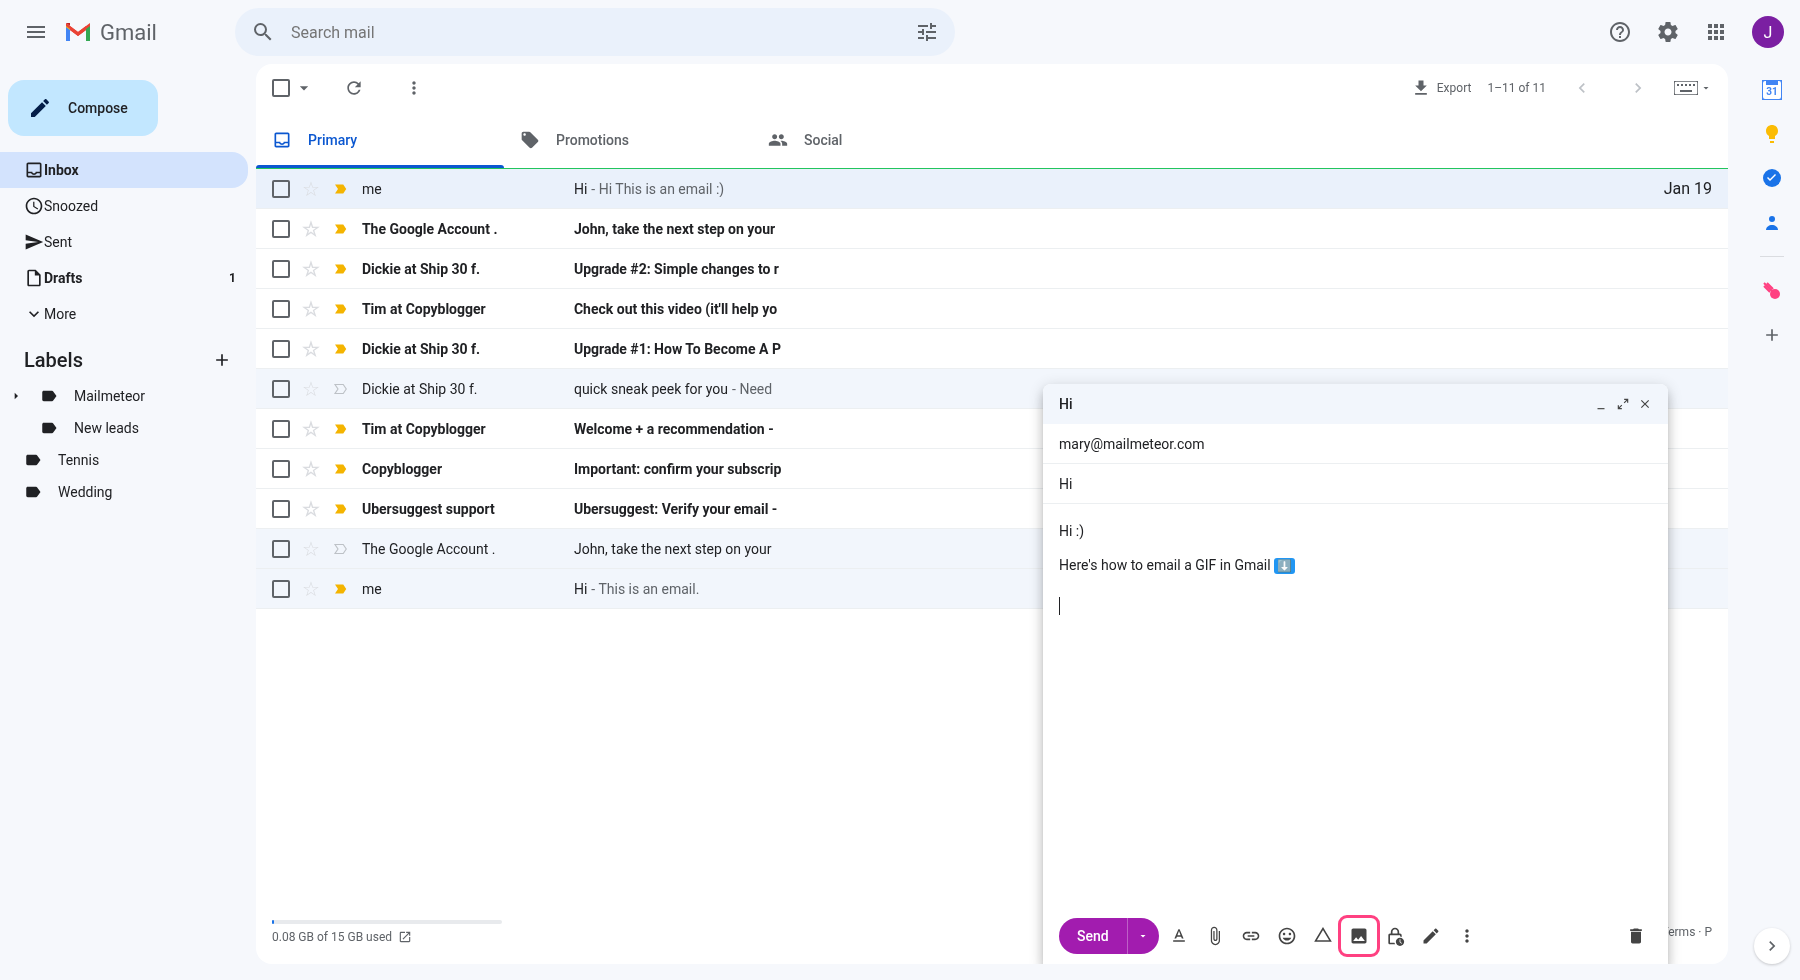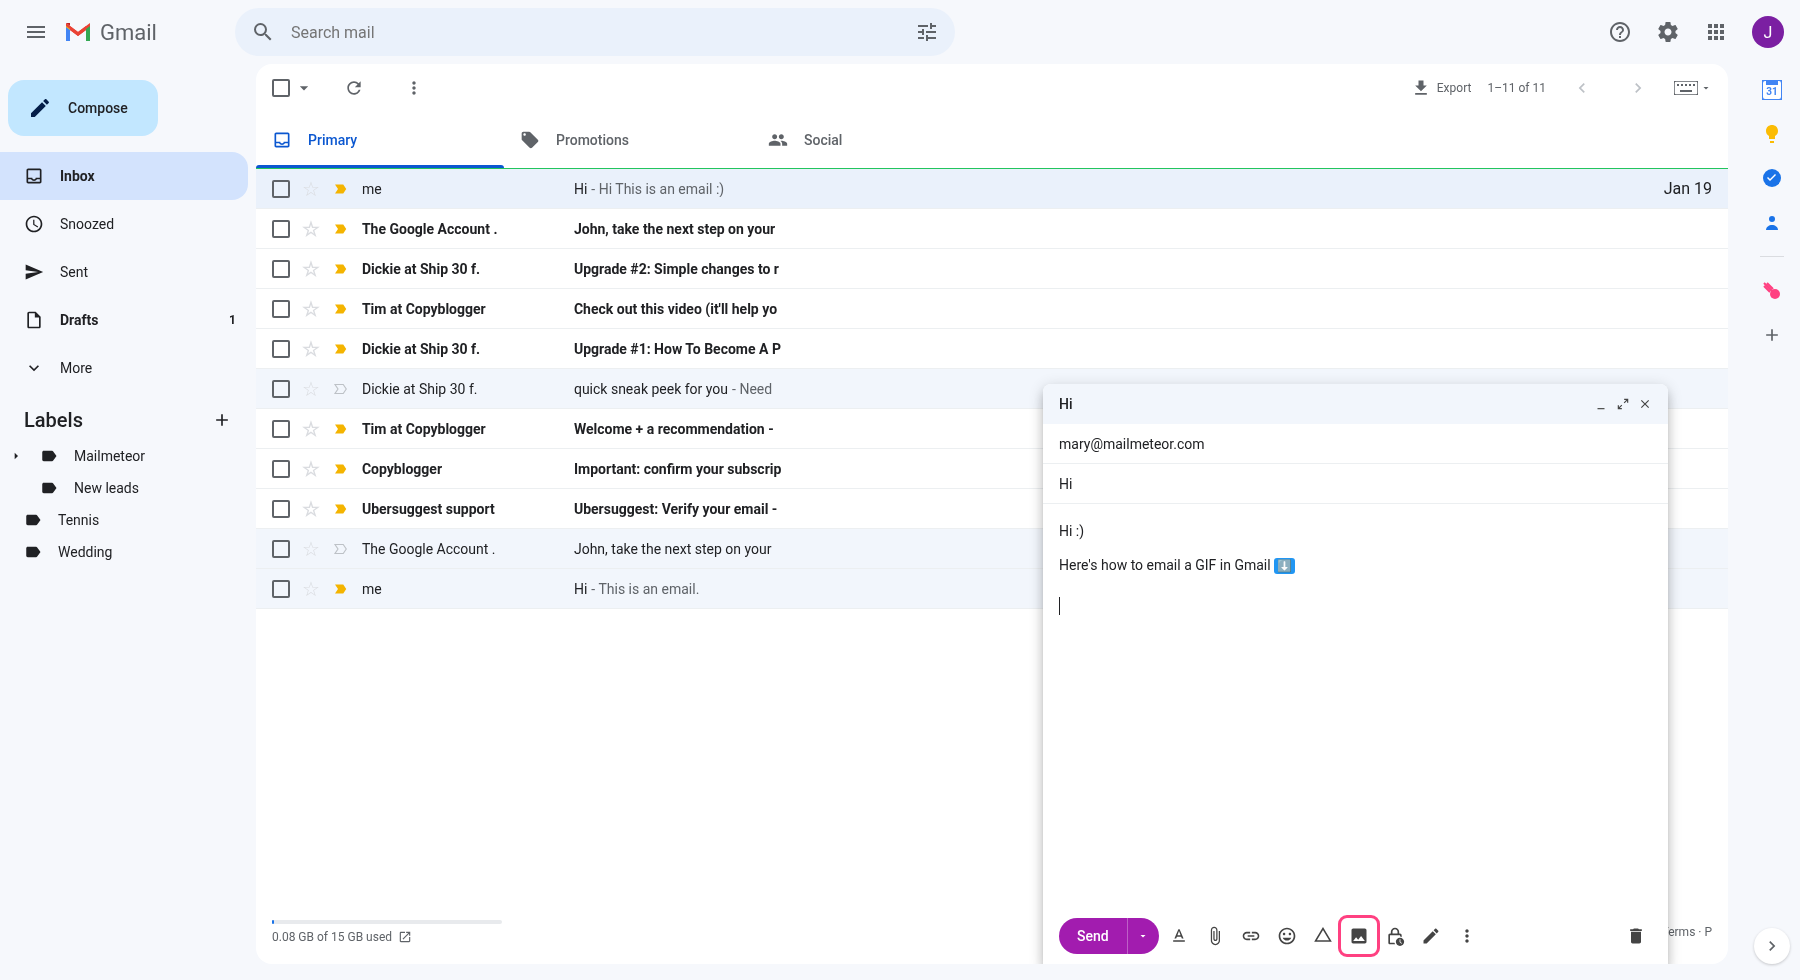--- a/index.html
+++ b/index.html
@@ -16,21 +16,21 @@
 .header-icons { margin-left:auto; display:flex; align-items:center; gap:8px; }
 .icon-btn { width:40px; height:40px; border-radius:50%; display:flex; align-items:center; justify-content:center; cursor:pointer; color:#5f6368; }
 .avatar { width:32px; height:32px; border-radius:50%; background:#7b1fa2; color:#fff; display:flex; align-items:center; justify-content:center; font-size:16px; margin-left:8px; }
 
 
 .body { display:flex; flex:1; min-height:0; }
 
 
 .sidebar { width:256px; padding:8px 8px 8px 0; display:flex; flex-direction:column; }
 .compose-btn { height:56px; width:150px; margin:8px 0 16px 8px; border-radius:16px; background:#c2e7ff; display:flex; align-items:center; gap:16px; padding:0 20px; font-size:14px; font-weight:500; cursor:pointer; }
-.nav-item { height:48px; display:flex; align-items:center; padding:0 12px 0 24px; border-radius:0 16px 16px 0; gap:16px; cursor:pointer; color:#202124; }
+.nav-item { height:36px; display:flex; align-items:center; padding:0 12px 0 24px; border-radius:0 16px 16px 0; cursor:pointer; color:#202124; }
 .nav-item .count { margin-left:auto; font-size:12px; }
 .nav-item.active { background:#d3e3fd; font-weight:700; }
 .nav-item.bold { font-weight:700; }
 .labels-header { display:flex; align-items:center; justify-content:space-between; padding:16px 16px 8px 24px; font-size:20px; font-weight:500; }
 .label-item { height:32px; display:flex; align-items:center; padding:0 12px 0 24px; border-radius:0 16px 16px 0; gap:16px; cursor:pointer; }
 
 
 .main { flex:1; background:#fff; border-radius:16px; margin:0 16px 16px 0; display:flex; flex-direction:column; min-height:0; position:relative; overflow:hidden;}
 .toolbar { height:48px; display:flex; align-items:center; padding:0 16px; gap:16px; }
 .toolbar-left { display:flex; align-items:center; gap:20px; }

